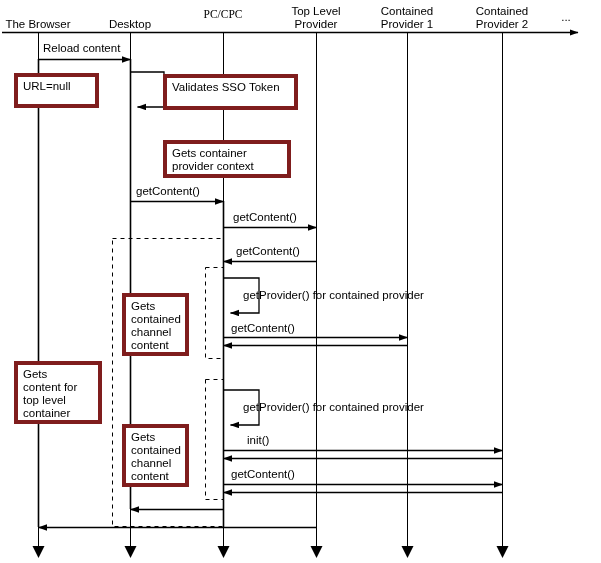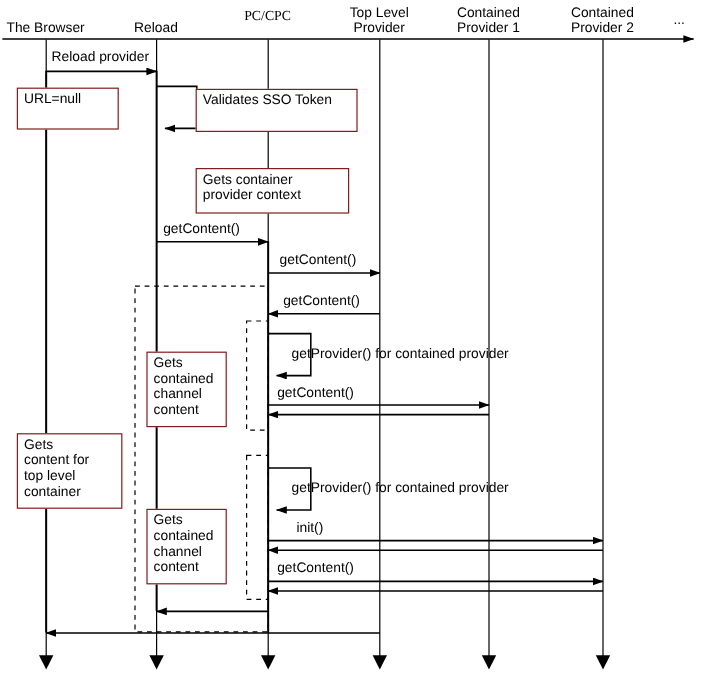--- a/index.html
+++ b/index.html
@@ -1,21 +1,21 @@
 <!DOCTYPE html>
 <html><head>
 <meta charset="utf-8">
 <style>
   html,body{margin:0;padding:0;background:#ffffff;}
   body{width:601px;height:563px;font-family:"Liberation Sans",sans-serif;color:#000;}
   #stage{position:relative;width:601px;height:563px;overflow:hidden;}
   #svg{position:absolute;left:0;top:0;}
   .lbl{position:absolute;font-size:11.5px;line-height:12.5px;color:#000;white-space:pre;}
   .hdr{text-align:center;}
-  .note{position:absolute;border:1px solid #7f1d1d;background:#fff;box-sizing:border-box;
+  .note{position:absolute;border:4px solid #7f1d1d;background:#fff;box-sizing:border-box;
         font-size:11.5px;line-height:13px;color:#000;padding:3px 5px;white-space:pre-line;}
   .msg{position:absolute;font-size:11.5px;line-height:12px;white-space:pre;}
 </style>
 </head>
 <body>
 
 <div id="stage">
   <svg id="svg" width="601" height="563">
     <defs>
       <marker id="ah" markerWidth="9" markerHeight="9" refX="8.5" refY="3.2" orient="auto" markerUnits="userSpaceOnUse">
@@ -64,21 +64,21 @@
         <line x1="502.5" y1="458.5" x2="223.5" y2="458.5" stroke="#000000" stroke-width="1.3" marker-end="url(#ah)" stroke-dasharray="0"></line>
         <line x1="223.5" y1="484.5" x2="502.5" y2="484.5" stroke="#000000" stroke-width="1.3" marker-end="url(#ah)"></line>
         <line x1="502.5" y1="492.5" x2="223.5" y2="492.5" stroke="#000000" stroke-width="1.3" marker-end="url(#ah)" stroke-dasharray="0"></line>
         <line x1="223.5" y1="509.5" x2="130.5" y2="509.5" stroke="#000000" stroke-width="1.3" marker-end="url(#ah)"></line>
         <line x1="316.5" y1="527.5" x2="38.5" y2="527.5" stroke="#000000" stroke-width="1.3" marker-end="url(#ah)"></line>
       </g>
   </svg>
 
   <div id="headers">
       <div class="lbl hdr" style="left: -10px; width: 96px; top: 18px;">The Browser</div>
-      <div class="lbl hdr" style="left: 82px; width: 96px; top: 18px;">Reload</div>
+      <div class="lbl hdr" style="left: 82px; width: 96px; top: 18px;">Desktop</div>
       <div class="lbl hdr" style="left: 175px; width: 96px; top: 8px; font-family: Liberation Serif, serif;">PC/CPC</div>
       <div class="lbl hdr" style="left: 268px; width: 96px; top: 5px;">Top Level
 Provider</div>
       <div class="lbl hdr" style="left: 359px; width: 96px; top: 5px;">Contained
 Provider 1</div>
       <div class="lbl hdr" style="left: 454px; width: 96px; top: 5px;">Contained
 Provider 2</div>
     </div>
   <div class="lbl hdr" style="left:551px;top:11px;width:30px;">...</div>
 
@@ -95,21 +95,21 @@
 content for
 top level
 container</div>
       <div class="note" style="left: 122px; top: 424px; width: 67px; height: 63px;">Gets
 contained
 channel
 content</div>
     </div>
 
   <div id="msglabels">
-      <div class="msg" style="left: 43px; top: 42px;">Reload provider</div>
+      <div class="msg" style="left: 43px; top: 42px;">Reload content</div>
       <div class="msg" style="left: 136px; top: 185px;">getContent()</div>
       <div class="msg" style="left: 233px; top: 211px;">getContent()</div>
       <div class="msg" style="left: 236px; top: 245px;">getContent()</div>
       <div class="msg" style="left: 243px; top: 289px;">getProvider() for contained provider</div>
       <div class="msg" style="left: 231px; top: 322px;">getContent()</div>
       <div class="msg" style="left: 243px; top: 401px;">getProvider() for contained provider</div>
       <div class="msg" style="left: 231px; top: 434px; padding-left: 16px;">init()</div>
       <div class="msg" style="left: 231px; top: 468px;">getContent()</div>
     </div>
 </div>

